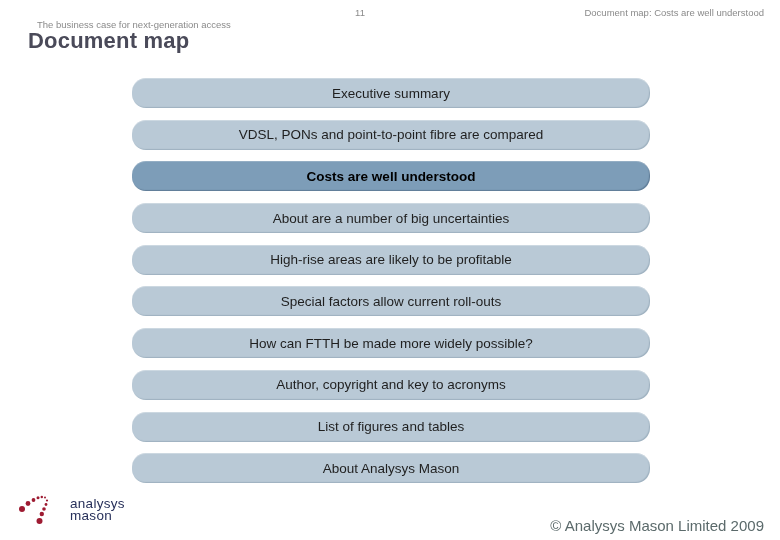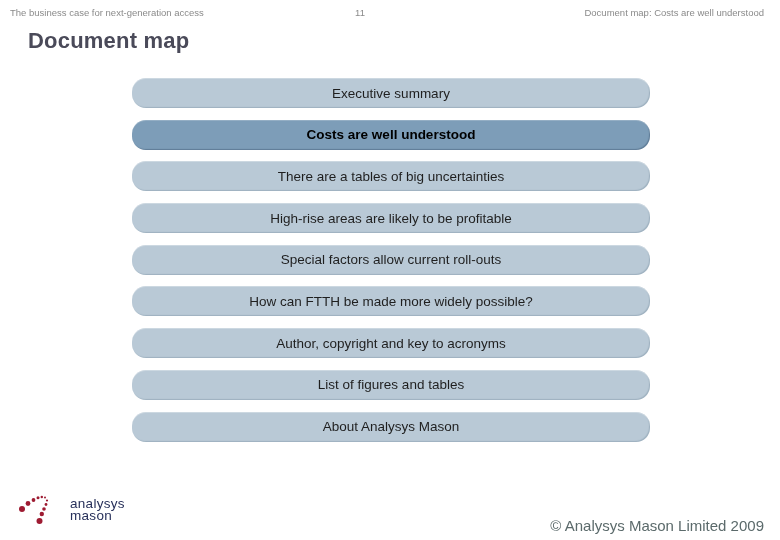--- a/index.html
+++ b/index.html
@@ -13,21 +13,21 @@
     overflow: hidden;
   }
   
   .hdr {
     position: absolute;
     top: 7px;
     font-size: 9.5px;
     color: var(--header-text, #8a8a8a);
     white-space: nowrap;
   }
-  .hdr-left   { left: 10px; }
+  .hdr-left   { left: 37px; margin-top: 12px; }
   .hdr-center { left: 0; width: 720px; text-align: center; }
   .hdr-right  { right: 16px; margin-left: 29px; }
 
   .title {
     position: absolute;
     left: 28px;
     top: 28px;
     font-size: 22px;
     font-weight: bold;
     color: var(--title-color, #4a4a59);
@@ -99,22 +99,23 @@
 <div class="slide">
 
   <span class="hdr hdr-left">The business case for next-generation access</span>
   <span class="hdr hdr-center">11</span>
   <span class="hdr hdr-right">Document map: Costs are well understood</span>
 
   <div class="title">Document map</div>
 
   <div class="map" id="map">
       <div class="map-box">Executive summary</div>
+      <div class="map-box">VDSL, PONs and point-to-point fibre are compared</div>
       <div class="map-box highlight">Costs are well understood</div>
-      <div class="map-box">There are a tables of big uncertainties</div>
+      <div class="map-box">About are a number of big uncertainties</div>
       <div class="map-box">High-rise areas are likely to be profitable</div>
       <div class="map-box">Special factors allow current roll-outs</div>
       <div class="map-box">How can FTTH be made more widely possible?</div>
       <div class="map-box">Author, copyright and key to acronyms</div>
       <div class="map-box">List of figures and tables</div>
       <div class="map-box">About Analysys Mason</div>
     </div>
 
   <div class="logo">
     <svg class="logo-dots" viewBox="0 0 34 40" aria-hidden="true">

